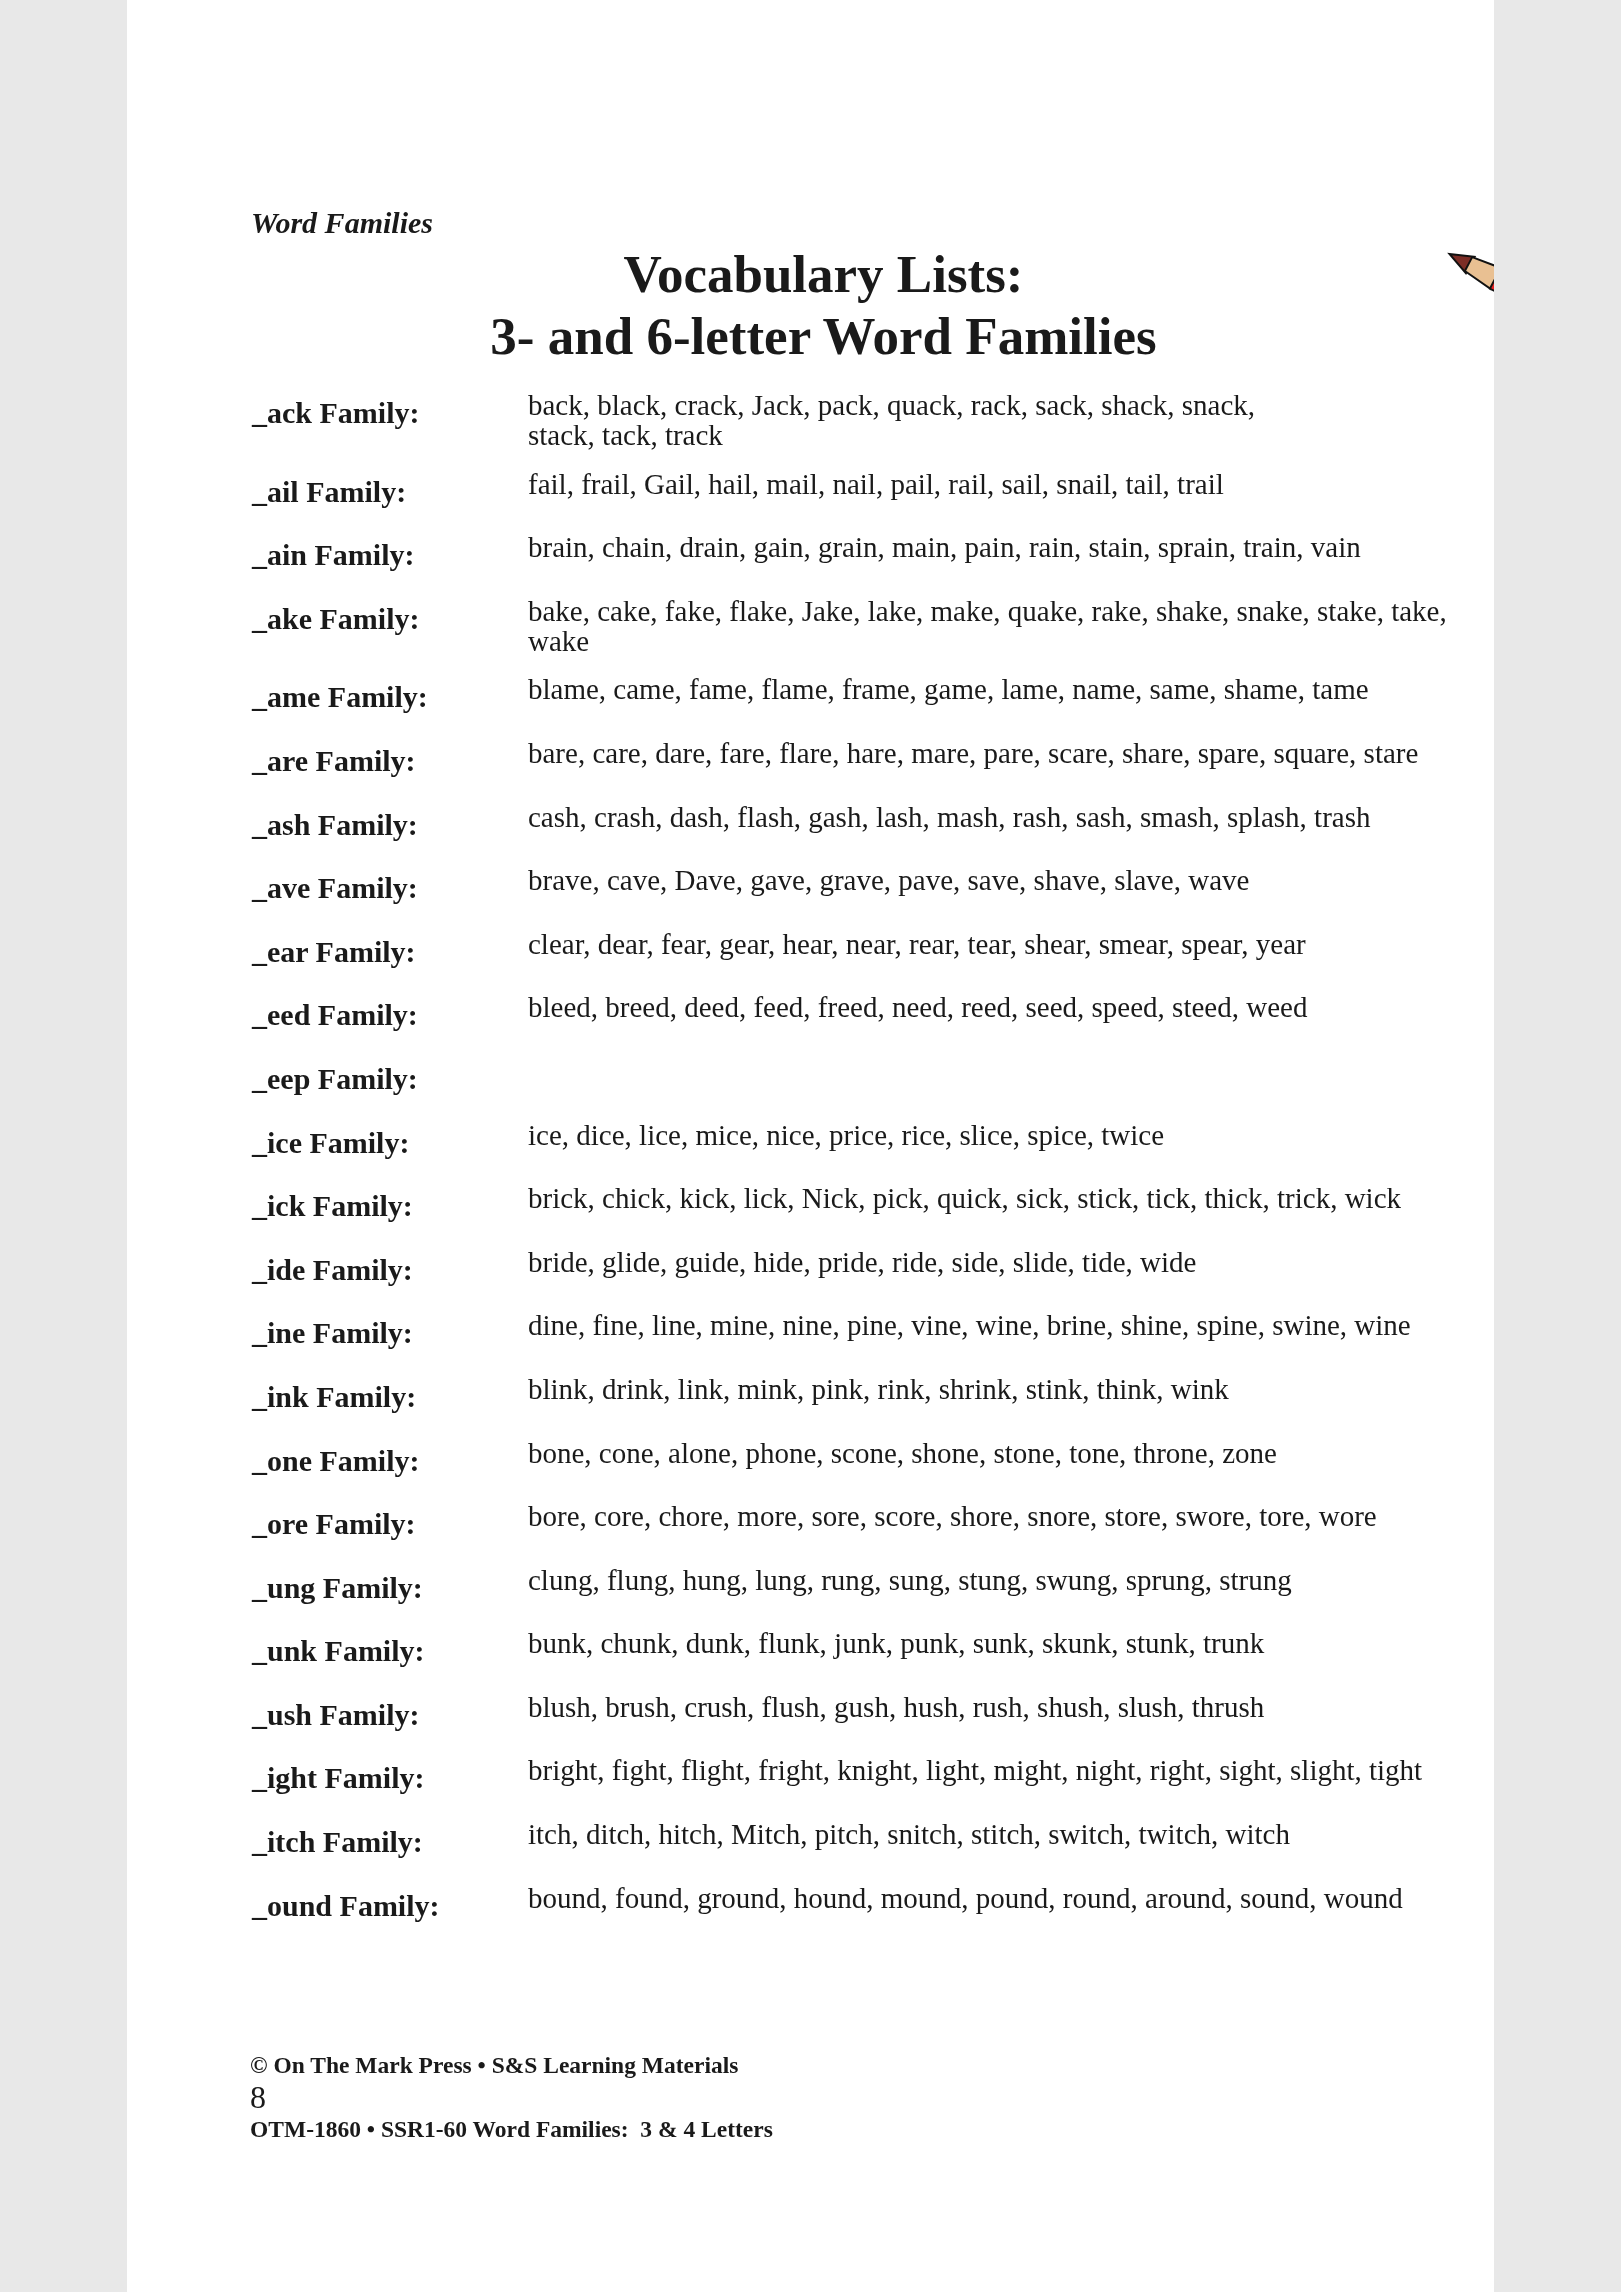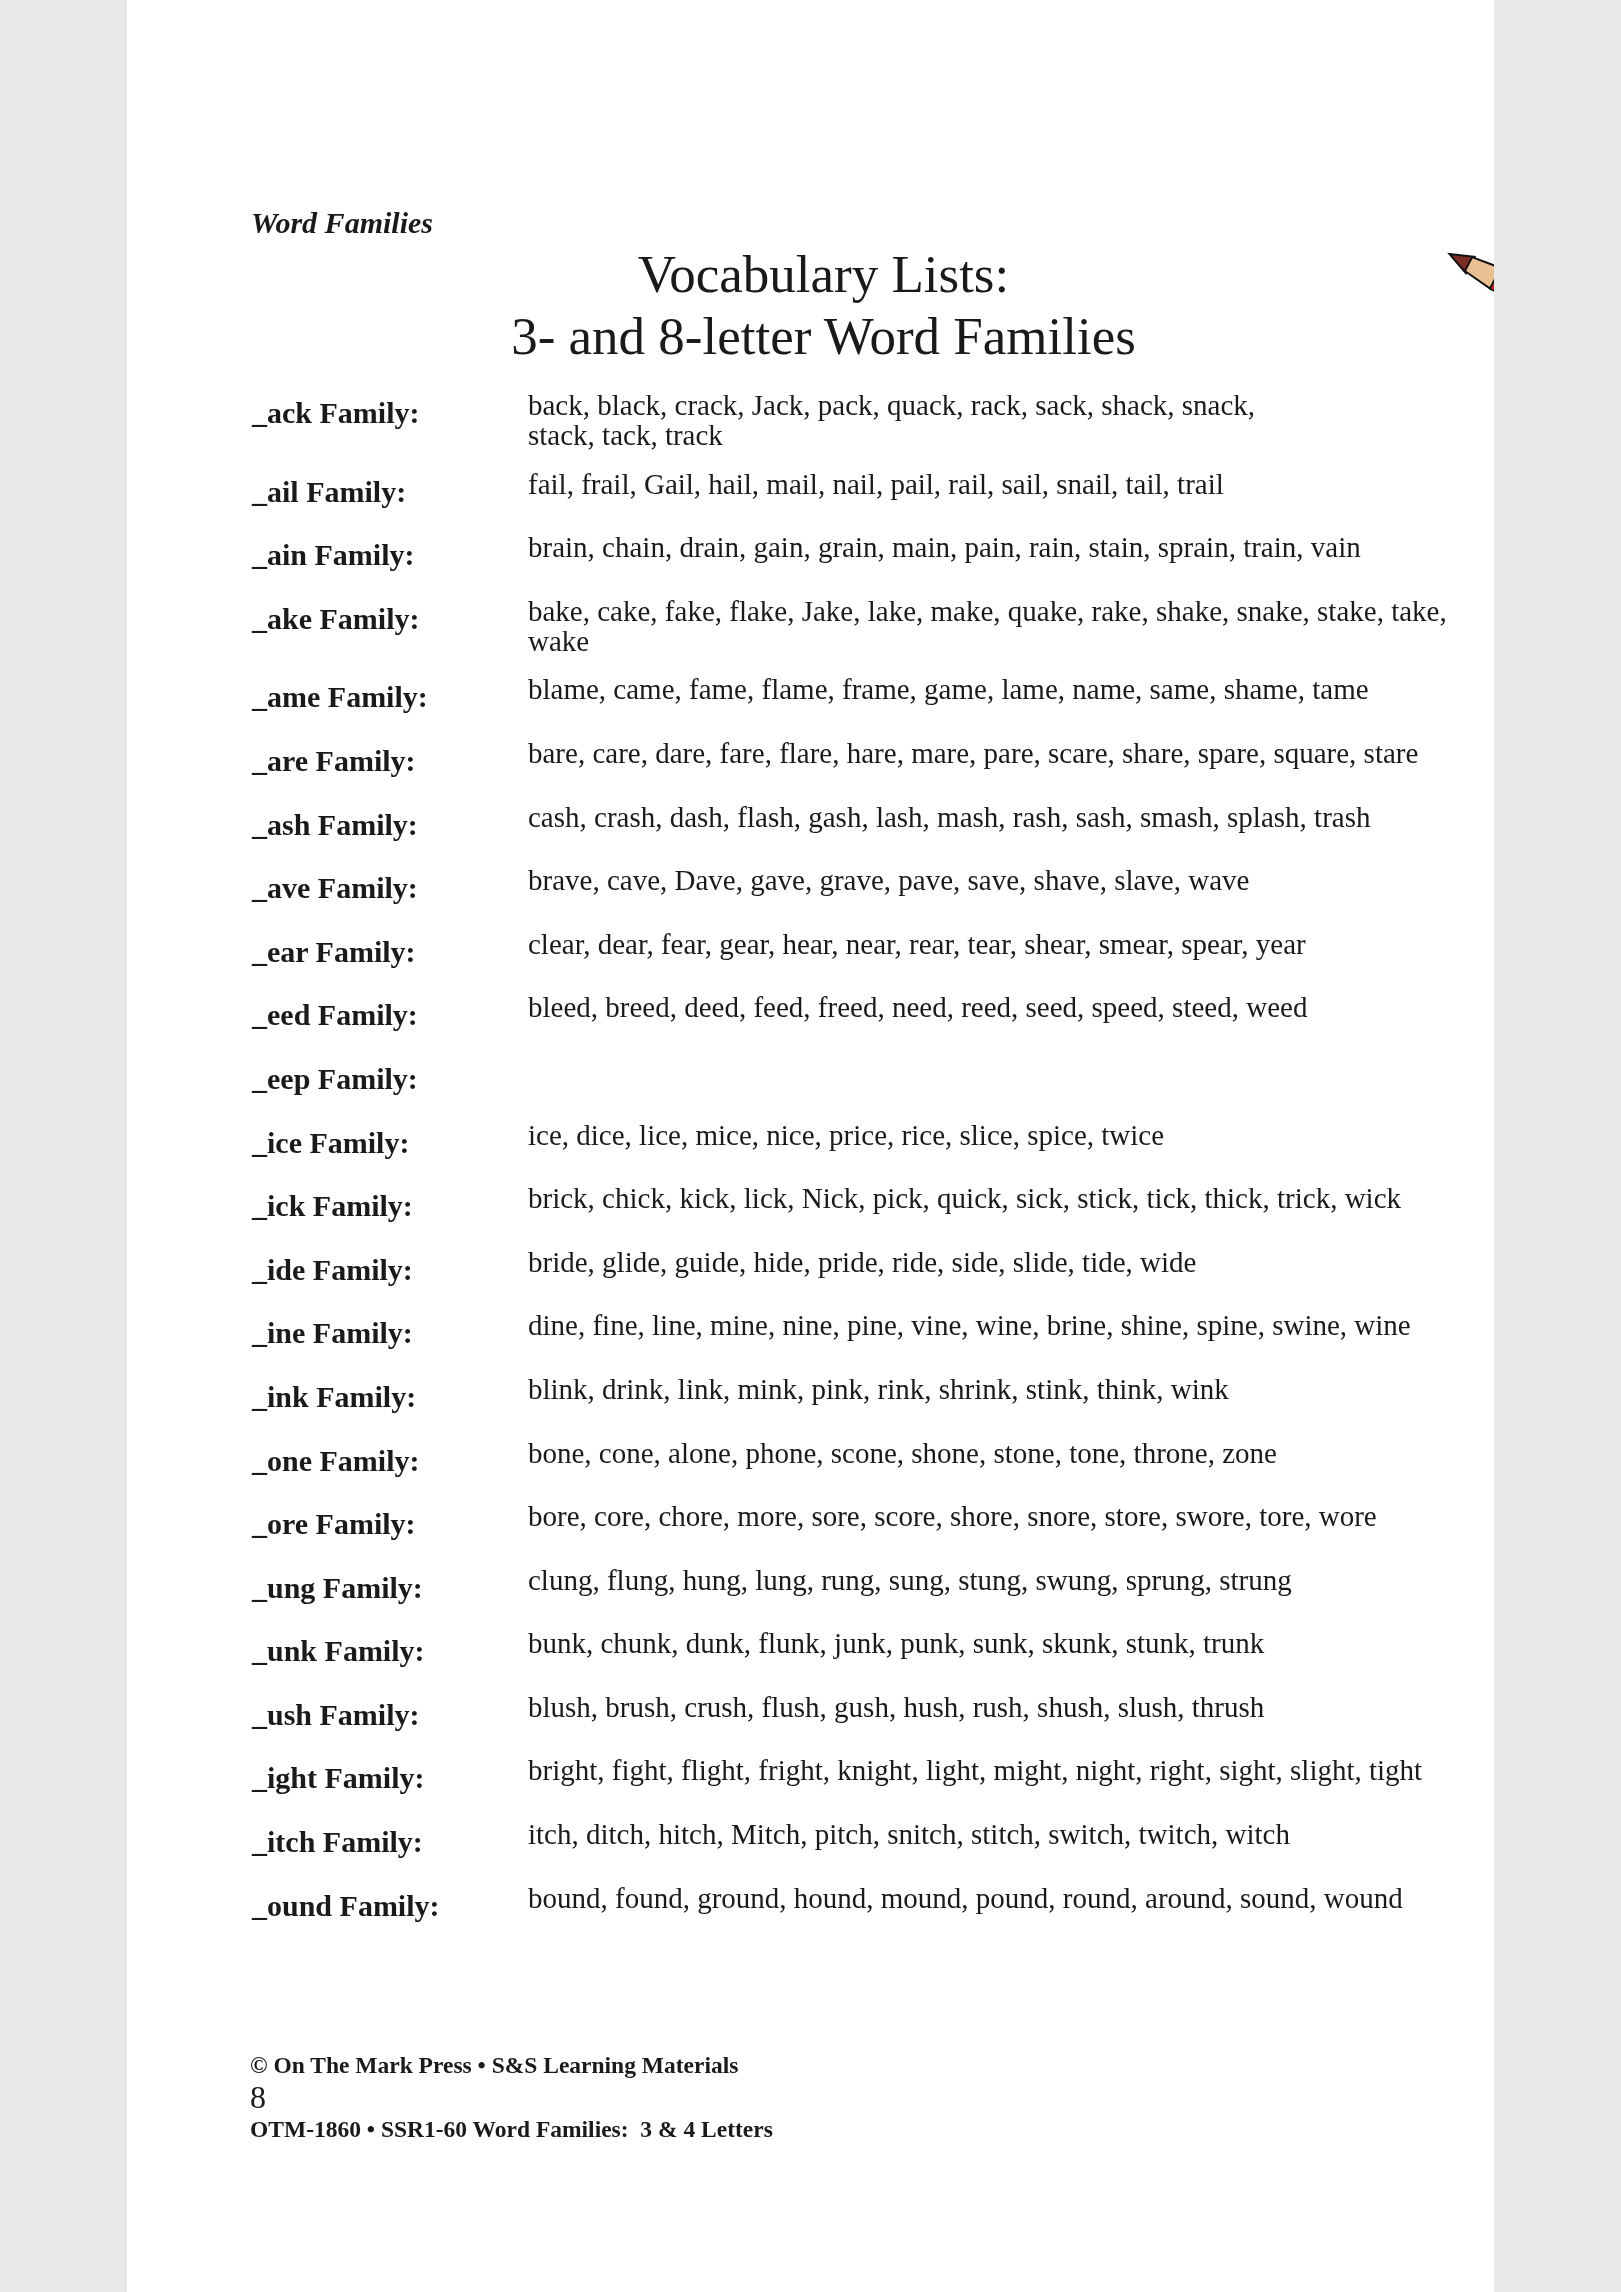--- a/index.html
+++ b/index.html
@@ -21,21 +21,21 @@
     font-weight: bold;
     font-style: italic;
     white-space: pre;
   }
   .title {
     position: absolute;
     left: 0;
     right: 0;
     top: 243px;
     text-align: center;
-    font-weight: normal;
+    font-weight: bold;
     font-size: 53px;
     line-height: 62px;
     padding-left: 26px;
   }
   .illustration {
     position: absolute;
     left: 1309px;
     top: 204px;
     width: 227px;
     height: 201px;
@@ -75,21 +75,21 @@
 </style>
 </head>
 <body>
 
 <div class="sheet">
 
   <div class="header-label">Word Families</div>
 
   <div class="title">
     <div>Vocabulary Lists:</div>
-    <div>3- and 8-letter Word Families</div>
+    <div>3- and 6-letter Word Families</div>
   </div>
 
   <div class="illustration">
     <svg viewBox="0 0 232 205" width="227" height="201" xmlns="http://www.w3.org/2000/svg">
 
       <ellipse cx="99" cy="55" rx="6" ry="8" fill="#f8cfa2" stroke="#111" stroke-width="2"></ellipse>
 
       <circle cx="125" cy="50" r="27" fill="#f8cfa2" stroke="#111" stroke-width="2"></circle>
 
       <path d="M 98,46 Q 95,20 114,14 L 110,3 L 120,11 L 126,1 L 130,11 L 141,5 L 139,13 Q 156,17 154,44 Q 146,30 133,28 Q 118,24 107,32 Q 100,37 98,46 Z" fill="#b5813f" stroke="#111" stroke-width="2"></path>

